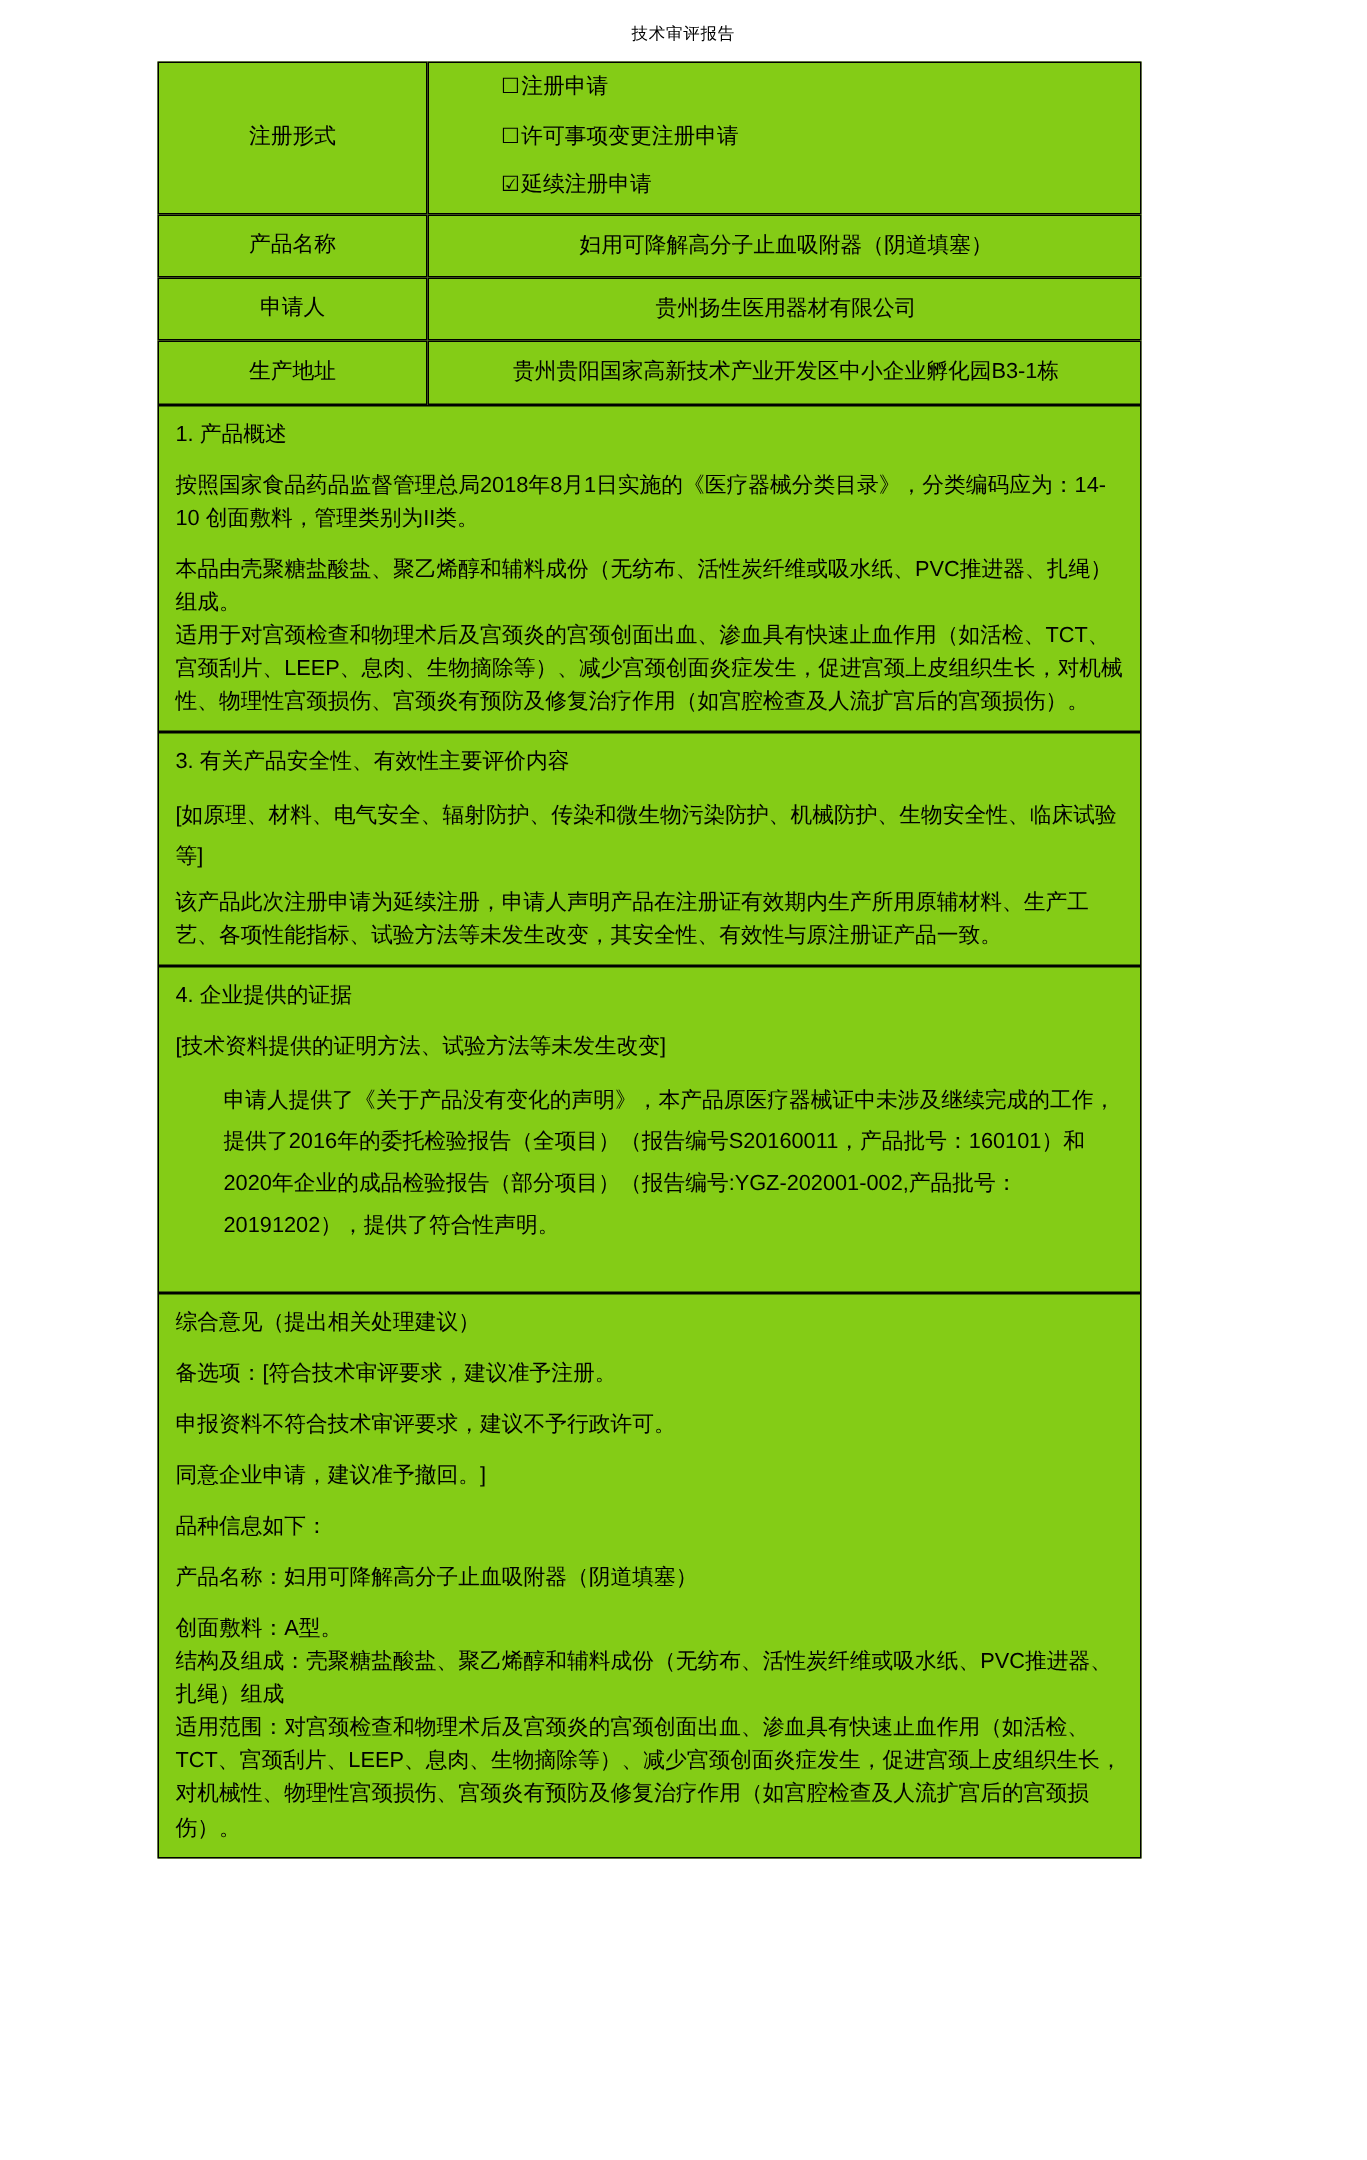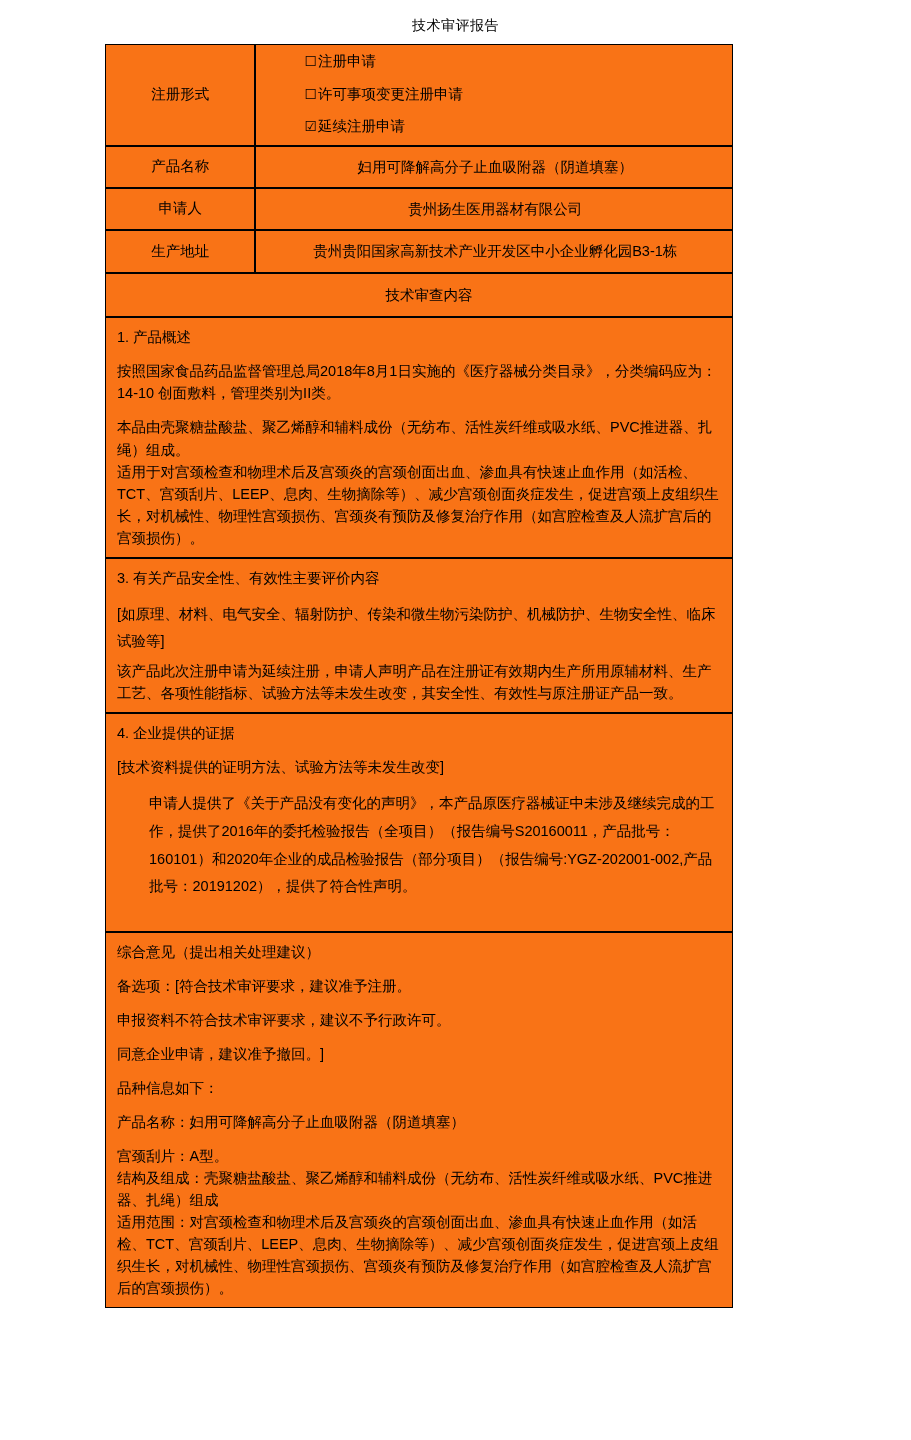--- a/index.html
+++ b/index.html
@@ -16,40 +16,40 @@
     -webkit-font-smoothing: antialiased;
   }
   .page {
     position: relative;
     width: 911px;
     height: 1440px;
     overflow: hidden;
   }
   .doc-title {
     text-align: center;
-    font-size: 14px;
+    font-size: 11px;
     line-height: 1;
     padding-top: 18px;
     padding-bottom: 12px;
     letter-spacing: 0.5px;
   }
   table.report {
     border-collapse: separate;
     border-spacing: 0;
     table-layout: fixed;
     width: 628px;
     margin-left: 105px;
   }
   table.report td {
     border: 1.2px solid #000000;
     vertical-align: middle;
     padding: 0;
-    background: #f97316;
-  }
-  .col-label { width: 150px; }
+    background: #84cc16;
+  }
+  .col-label { width: 180px; }
   .col-value { width: 476px; }
 
   .lbl {
     text-align: center;
     font-size: 14.5px;
     padding: 8px 4px;
     line-height: 1.5;
   }
   .val {
     text-align: center;
@@ -144,25 +144,20 @@
 
       <tr>
         <td class="col-label">
           <div class="lbl">生产地址</div>
         </td>
         <td class="col-value">
           <div class="val">贵州贵阳国家高新技术产业开发区中小企业孵化园B3-1栋</div>
         </td>
       </tr>
 
-      <tr class="section-head-row">
-        <td class="col-value" colspan="2">
-          <div class="val" style="padding-left:30px;">技术审查内容</div>
-        </td>
-      </tr>
 
       <tr>
         <td class="col-value" colspan="2">
           <div class="block">
             <p class="p-loose">1. 产品概述</p>
             <p class="p-loose">按照国家食品药品监督管理总局2018年8月1日实施的《医疗器械分类目录》，分类编码应为：14-10 创面敷料，管理类别为II类。</p>
             <p class="p-tight">本品由壳聚糖盐酸盐、聚乙烯醇和辅料成份（无纺布、活性炭纤维或吸水纸、PVC推进器、扎绳）组成。</p>
             <p class="p-tight">适用于对宫颈检查和物理术后及宫颈炎的宫颈创面出血、渗血具有快速止血作用（如活检、TCT、宫颈刮片、LEEP、息肉、生物摘除等）、减少宫颈创面炎症发生，促进宫颈上皮组织生长，对机械性、物理性宫颈损伤、宫颈炎有预防及修复治疗作用（如宫腔检查及人流扩宫后的宫颈损伤）。</p>
           </div>
         </td>
@@ -192,21 +187,21 @@
 
       <tr>
         <td class="col-value" colspan="2">
           <div class="block">
             <p class="p-loose">综合意见（提出相关处理建议）</p>
             <p class="p-loose">备选项：[符合技术审评要求，建议准予注册。</p>
             <p class="p-loose">申报资料不符合技术审评要求，建议不予行政许可。</p>
             <p class="p-loose">同意企业申请，建议准予撤回。]</p>
             <p class="p-loose">品种信息如下：</p>
             <p class="p-loose">产品名称：妇用可降解高分子止血吸附器（阴道填塞）</p>
-            <p class="p-tight">宫颈刮片：A型。</p>
+            <p class="p-tight">创面敷料：A型。</p>
             <p class="p-tight">结构及组成：壳聚糖盐酸盐、聚乙烯醇和辅料成份（无纺布、活性炭纤维或吸水纸、PVC推进器、扎绳）组成</p>
             <p class="p-tight">适用范围：对宫颈检查和物理术后及宫颈炎的宫颈创面出血、渗血具有快速止血作用（如活检、TCT、宫颈刮片、LEEP、息肉、生物摘除等）、减少宫颈创面炎症发生，促进宫颈上皮组织生长，对机械性、物理性宫颈损伤、宫颈炎有预防及修复治疗作用（如宫腔检查及人流扩宫后的宫颈损伤）。</p>
 
           </div>
         </td>
       </tr>
 
     </tbody>
   </table>
 

